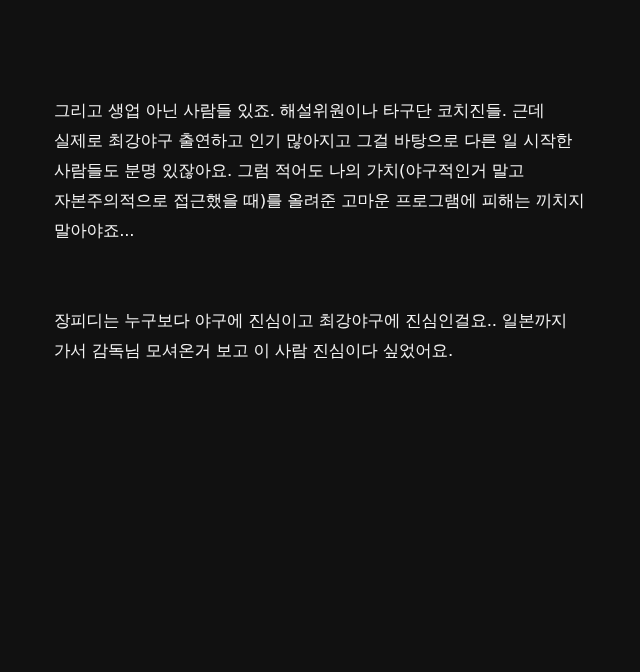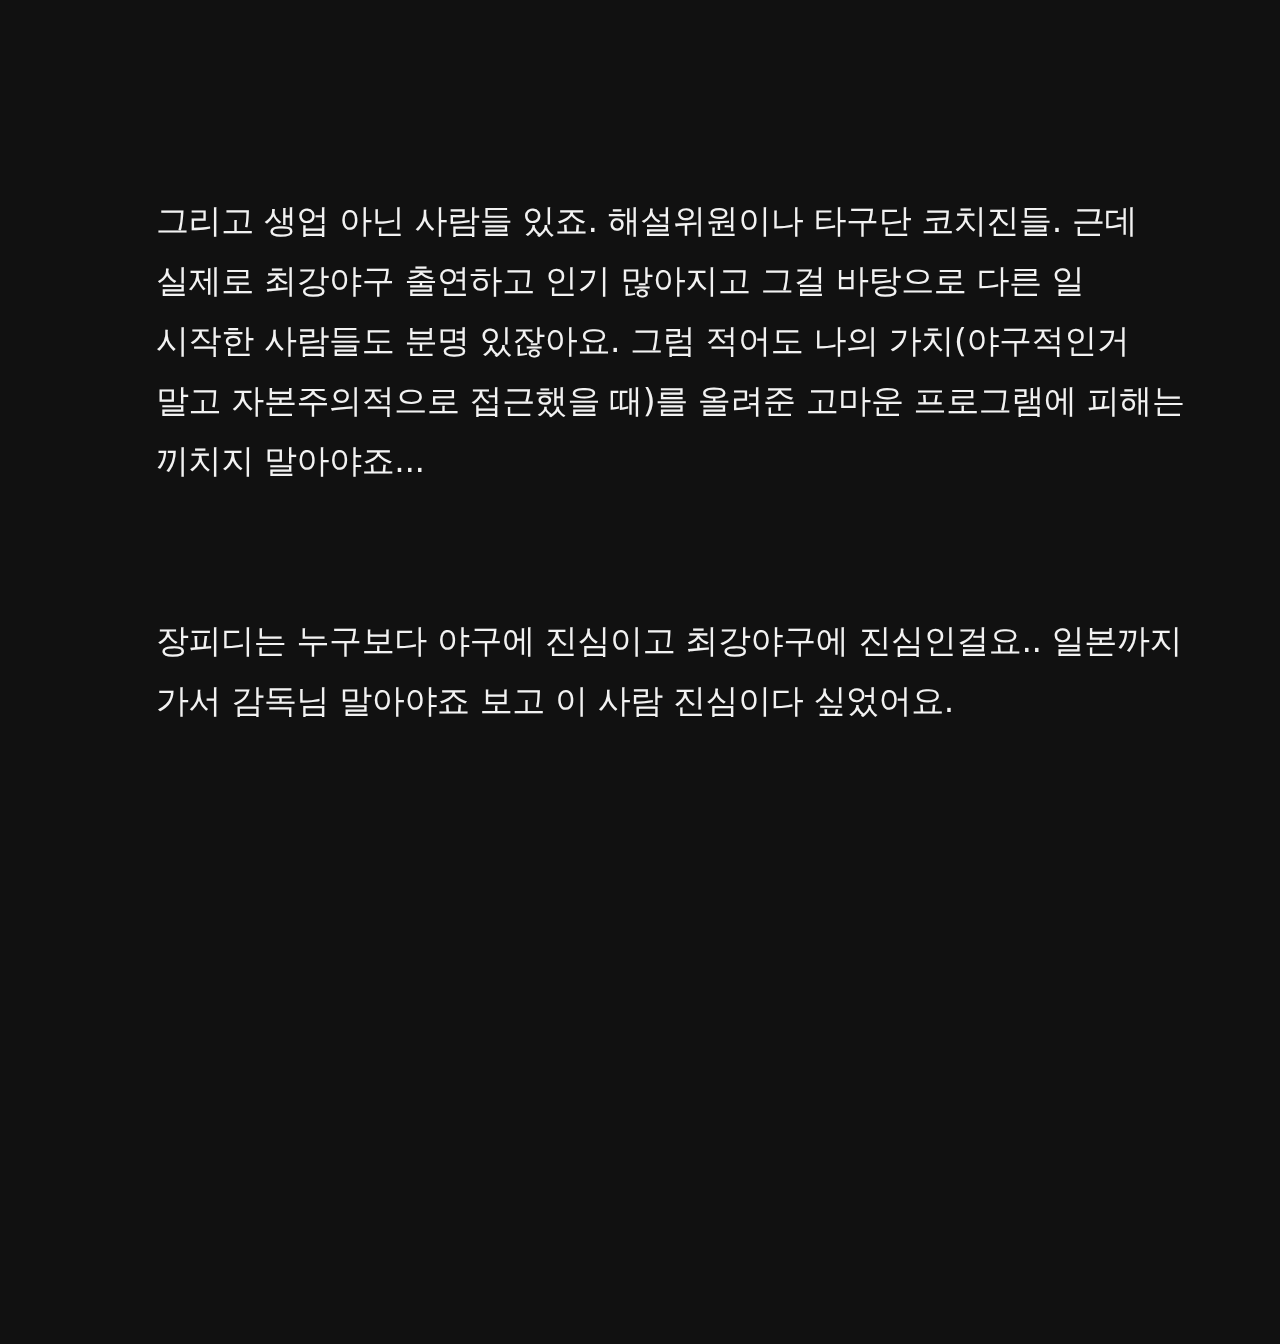--- a/index.html
+++ b/index.html
@@ -12,21 +12,21 @@
     width: 640px;
     height: 672px;
     overflow: hidden;
     font-family: "DejaVu Sans", "Liberation Sans", sans-serif;
   }
   .page {
     width: 640px;
     height: 672px;
     box-sizing: border-box;
     background: #111111;
-    padding: 36px 44px 20px 78px;
+    padding: 36px 44px 20px 54px;
     display: flex;
     flex-direction: column;
     justify-content: flex-start;
   }
   .text-body {
     color: #f2f2f2;
     font-size: 16.5px;
     line-height: 30px;
     letter-spacing: -0.2px;
     white-space: pre-wrap;
@@ -36,15 +36,15 @@
     margin: 0;
     padding: 0;
   }
 </style>
 </head>
 <body>
 
 <div class="page">
   <div class="text-body">
     <p class="para">그리고 생업 아닌 사람들 있죠. 해설위원이나 타구단 코치진들. 근데 실제로 최강야구 출연하고 인기 많아지고 그걸 바탕으로 다른 일 시작한 사람들도 분명 있잖아요. 그럼 적어도 나의 가치(야구적인거 말고 자본주의적으로 접근했을 때)를 올려준 고마운 프로그램에 피해는 끼치지 말아야죠...</p>
-    <p class="para">장피디는 누구보다 야구에 진심이고 최강야구에 진심인걸요.. 일본까지 가서 감독님 말아야죠 보고 이 사람 진심이다 싶었어요.</p>
+    <p class="para">장피디는 누구보다 야구에 진심이고 최강야구에 진심인걸요.. 일본까지 가서 감독님 모셔온거 보고 이 사람 진심이다 싶었어요.</p>
   </div>
 </div>
 
 </body></html>

